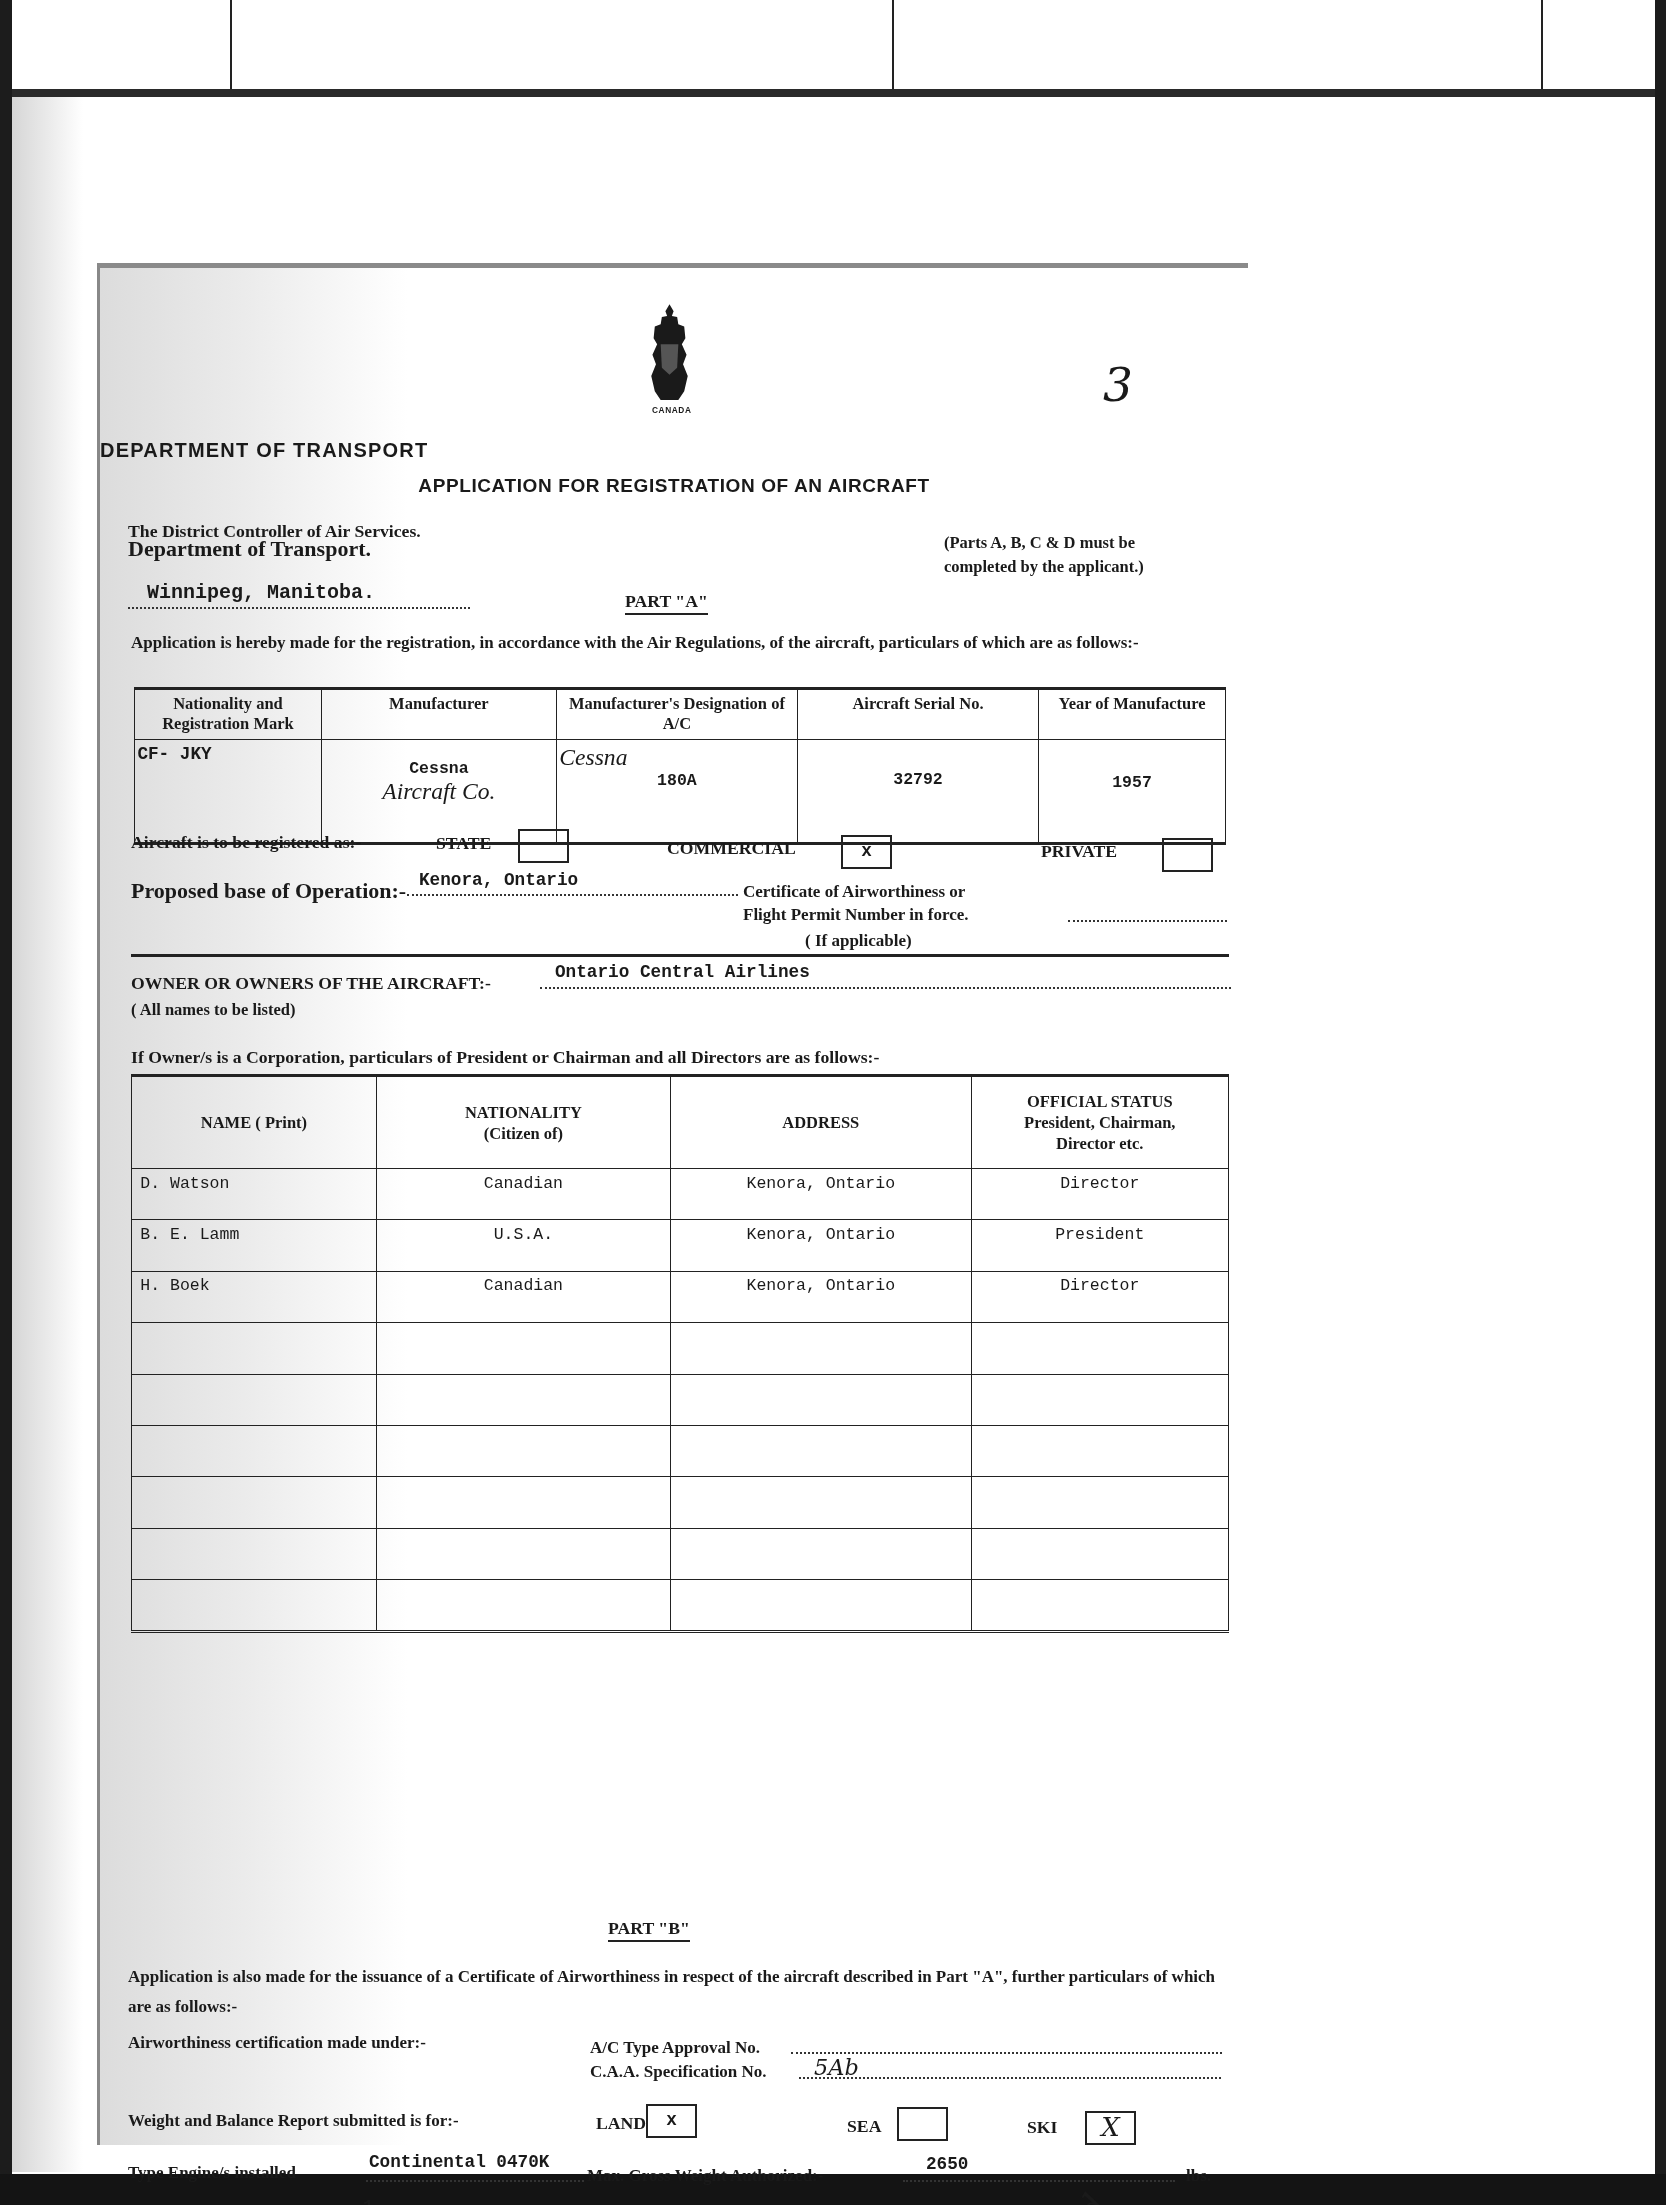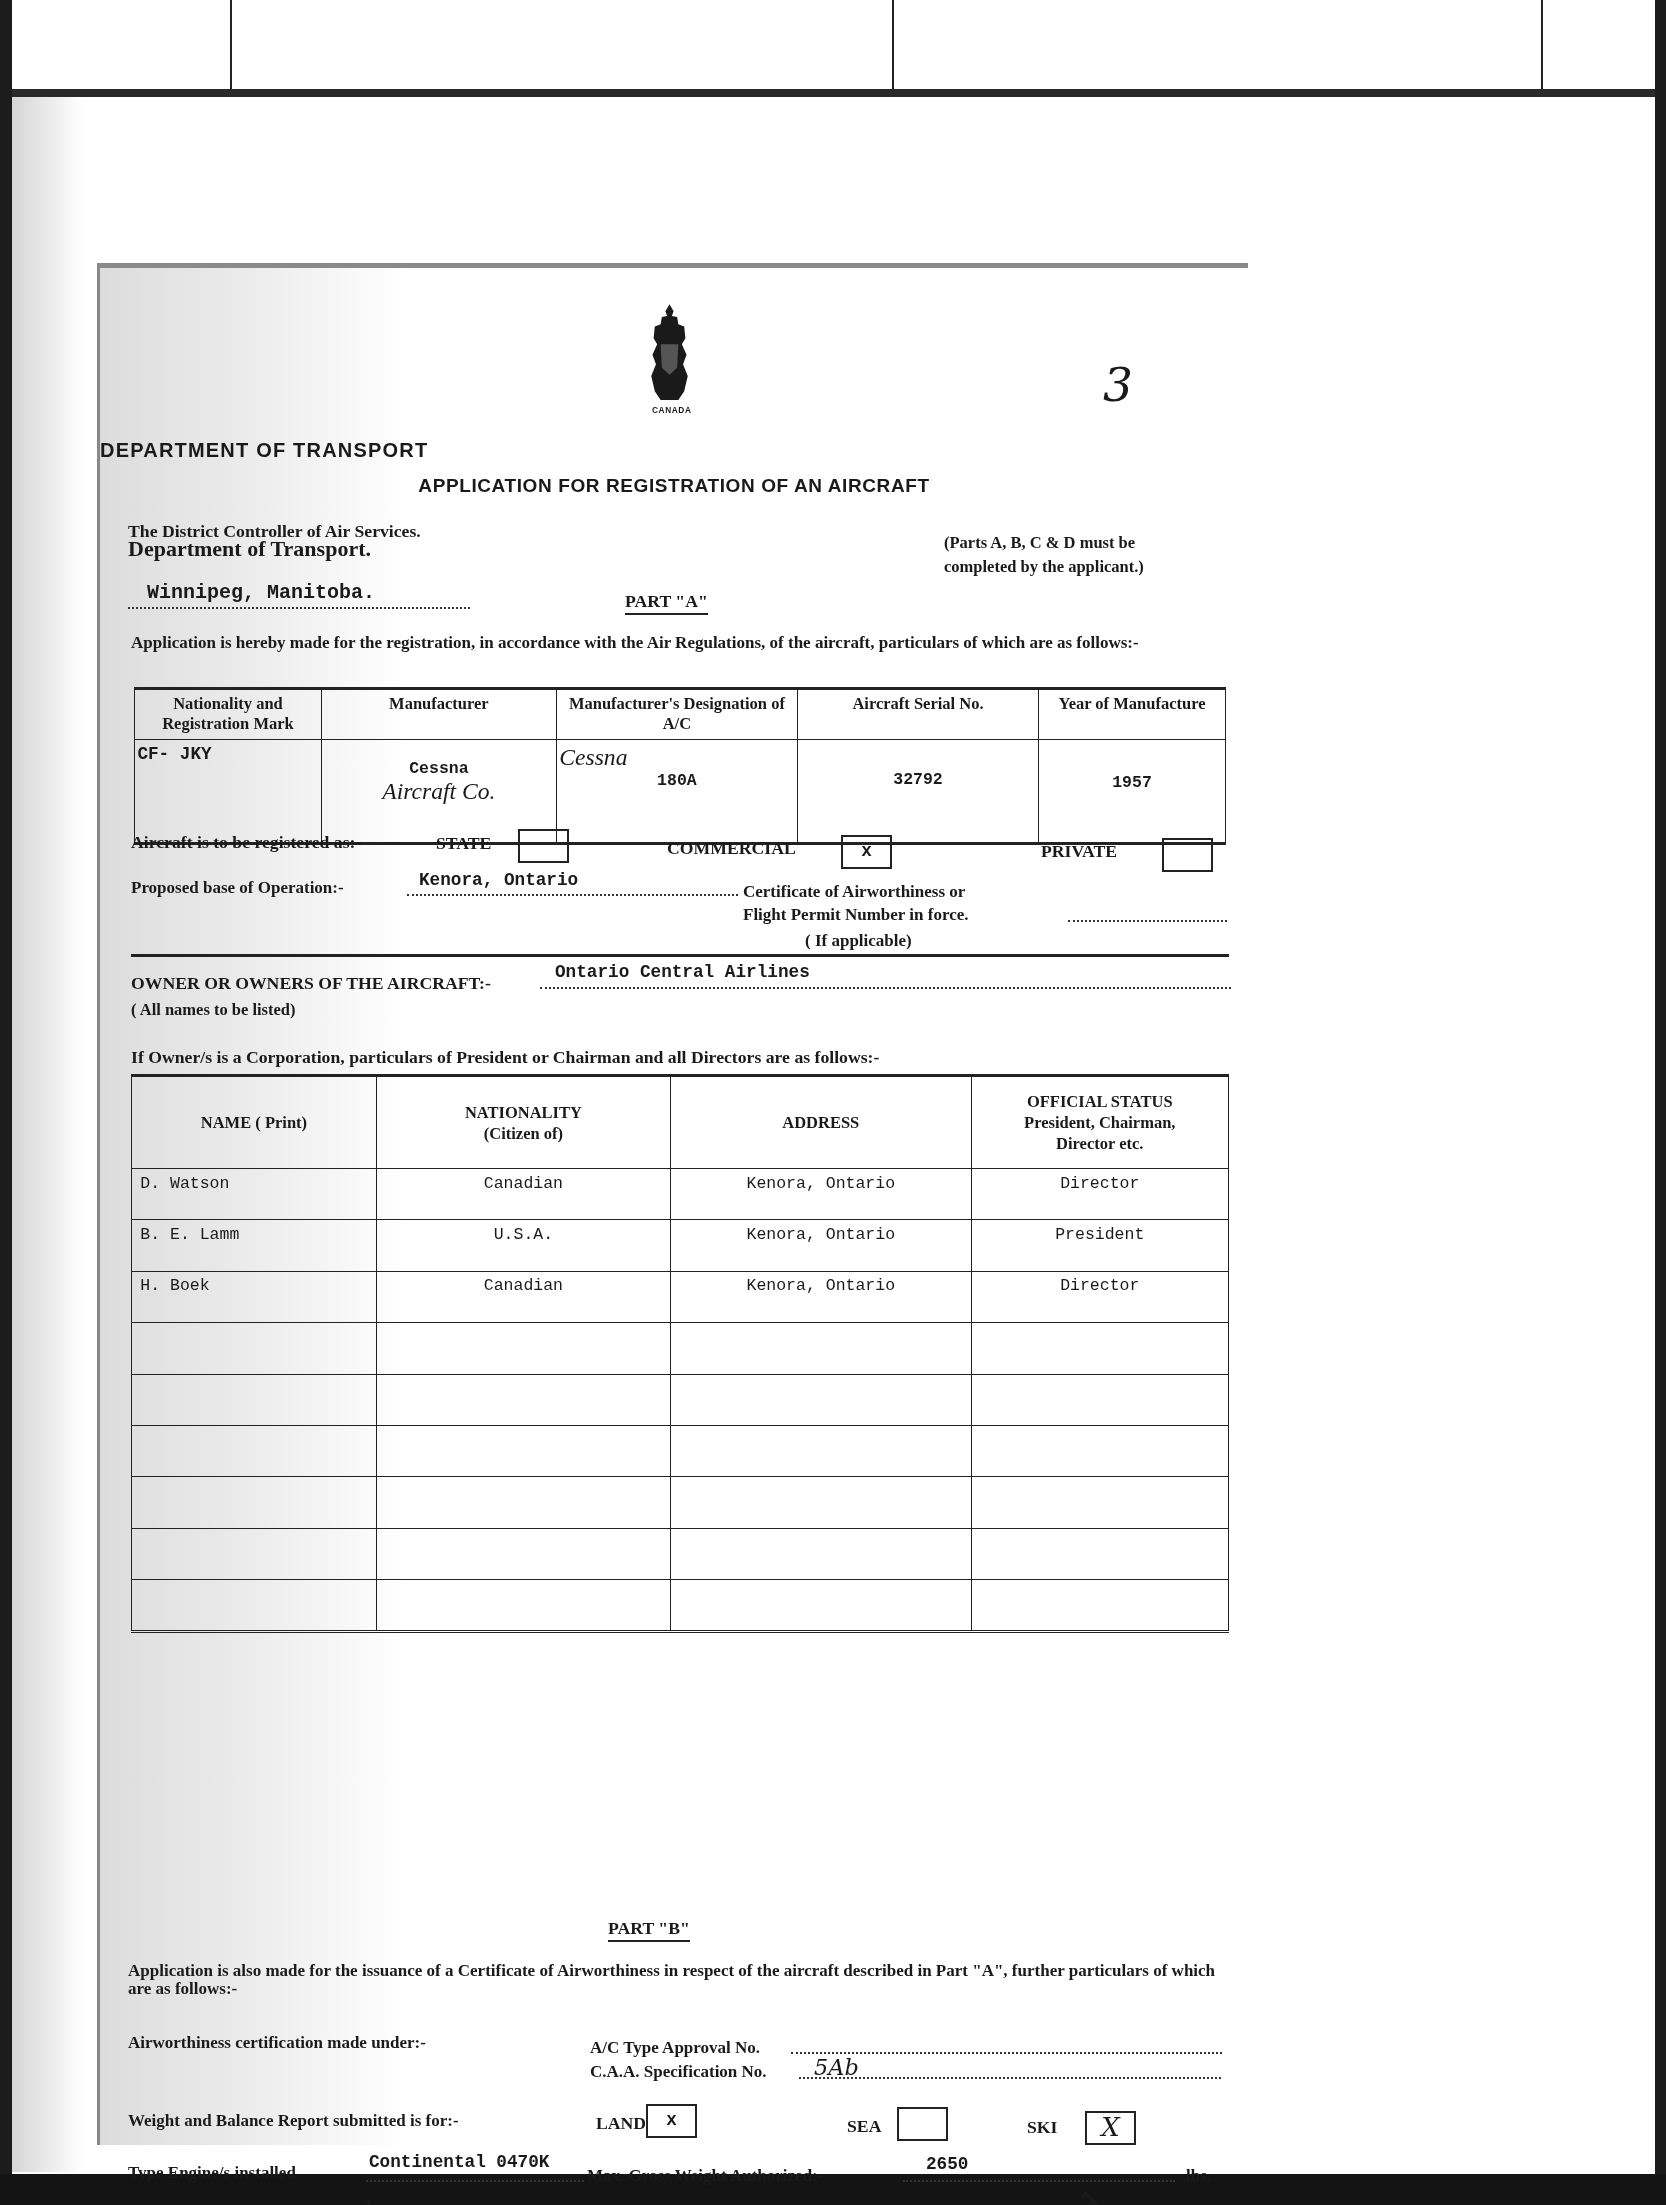--- a/index.html
+++ b/index.html
@@ -51,21 +51,21 @@
     .reg-table th { height: 42px; line-height: 20px; }
     .reg-table td { height: 65px; }
     .reg-table tr:first-child th { border-top: 3.5px solid #222; }
     .reg-table tr:last-child td { border-bottom: 3.5px solid #222; }
     .cell-mark { text-align: left !important; font-size: 17.7px !important; }
     .hw { font-weight: normal; font-size: 23.6px; font-style: italic; display: block; }
 
     .reg-as { left: 31px; top: 564px; font-size: 17.7px; font-weight: bold; }
     .cb-label { font-size: 17.7px; font-weight: bold; position: absolute; }
     .cbox { position: absolute; width: 47px; height: 29.5px; border: 2.4px solid #222; text-align: center; font-size: 17.7px; font-weight: bold; line-height: 29.5px; }
-    .base { left: 31px; top: 610px; font-size: 17px; font-weight: bold; }
+    .base { left: 31px; top: 610px; font-size: 22px; font-weight: bold; }
     .base-val { left: 319px; top: 602px; font-size: 17.7px; font-weight: bold; }
     .base-dots { left: 307px; top: 626px; width: 331px; }
     .cert1 { left: 643px; top: 614px; font-size: 17px; font-weight: bold; }
     .cert2 { left: 643px; top: 637px; font-size: 17px; font-weight: bold; }
     .cert-dots { left: 968px; top: 652px; width: 159px; }
     .cert3 { left: 705px; top: 663px; font-size: 17px; font-weight: bold; }
     .rule { position: absolute; height: 3px; background: #222; }
     .owners-label { left: 31px; top: 705px; font-size: 17.7px; font-weight: bold; }
     .owners-val { left: 455px; top: 694px; font-size: 17.7px; font-weight: bold; }
     .owners-dots { left: 440px; top: 719px; width: 691px; }
@@ -75,21 +75,21 @@
     .dir-table { position: absolute; left: 31px; top: 806px; width: 1098px; }
     .dir-table th, .dir-table td { border: 1.8px solid #222; font-size: 16.5px; }
     .dir-table th { height: 89px; font-weight: bold; text-align: center; vertical-align: middle; line-height: 21px; }
     .dir-table td { height: 41px; vertical-align: top; padding: 4.7px 8.3px; }
     .dir-table tr:first-child th { border-top: 3px solid #222; }
     .dir-table tr:last-child td { border-bottom: 3.5px double #222; }
     .c-center { text-align: center; }
     .c-left { text-align: left; }
 
     .part-b { left: 508px; top: 1650px; font-size: 17.7px; font-weight: bold; border-bottom: 2.4px solid #222; padding-bottom: 1.2px; }
-    .intro-b { left: 28px; top: 1694px; width: 1110px; font-size: 17px; font-weight: bold; line-height: 18px; }
+    .intro-b { left: 28px; top: 1694px; width: 1110px; font-size: 17px; font-weight: bold; line-height: 30px; }
     .aw-label { left: 28px; top: 1765px; font-size: 17px; font-weight: bold; }
     .tan { left: 490px; top: 1770px; font-size: 17px; font-weight: bold; }
     .tan-dots { left: 691px; top: 1784px; width: 431px; }
     .caa { left: 490px; top: 1794px; font-size: 17px; font-weight: bold; }
     .caa-val { left: 714px; top: 1786px; font-size: 22.4px; font-style: italic; }
     .caa-dots { left: 699px; top: 1809px; width: 422px; }
     .wb { left: 28px; top: 1843px; font-size: 17px; font-weight: bold; }
     .eng { left: 28px; top: 1895px; font-size: 17px; font-weight: bold; }
     .eng-val { left: 269px; top: 1884px; font-size: 17.7px; font-weight: bold; }
     .eng-dots { left: 266px; top: 1912px; width: 218px; }

